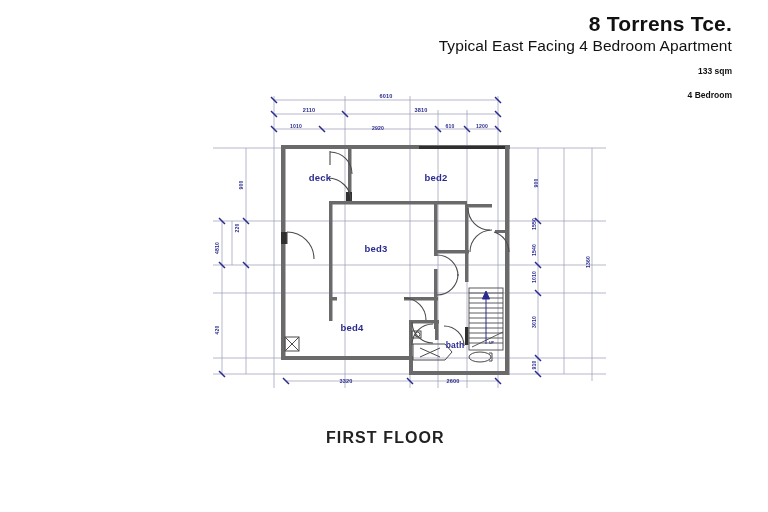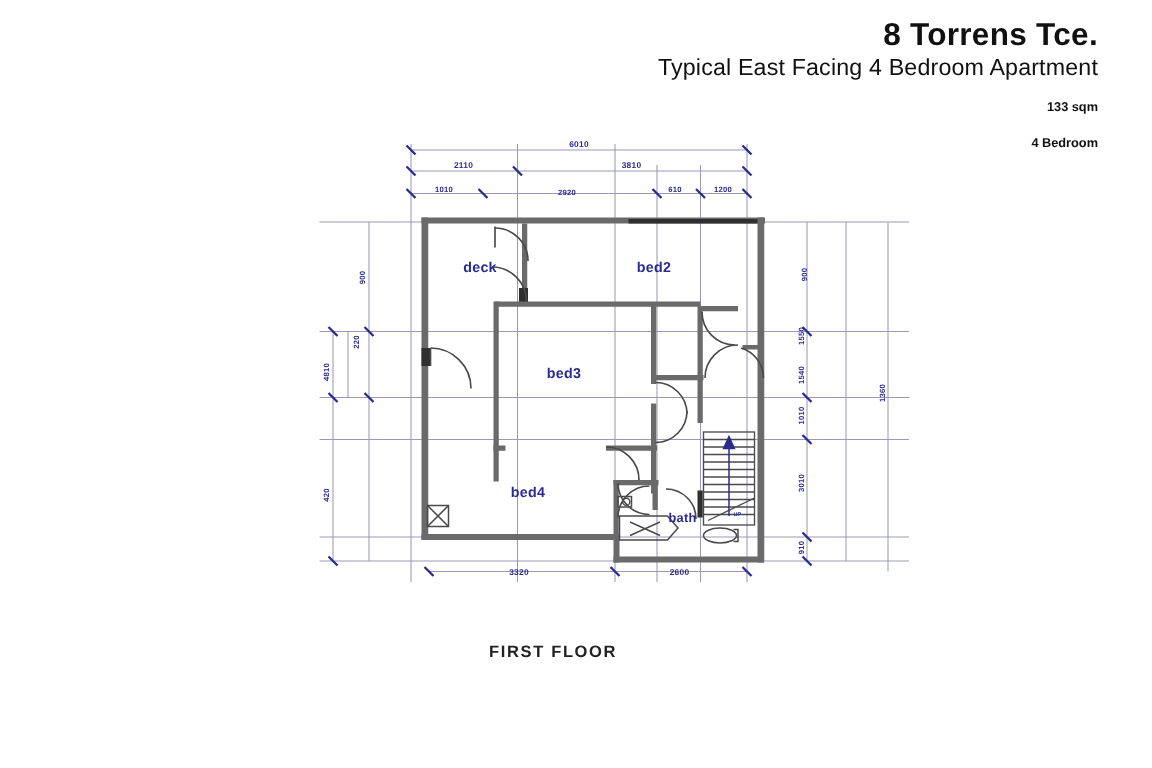--- a/index.html
+++ b/index.html
@@ -18,21 +18,21 @@
   }
   #title-sub{
     font-size:15.5px;font-weight:normal;color:#111;letter-spacing:.1px;
     line-height:1.15;margin-top:1px;white-space:nowrap;
   }
   .meta{font-size:8.5px;font-weight:bold;color:#111;line-height:1.35;margin-top:12px;}
 
   
   #caption{
     position:absolute;left:326px;top:429px;
-    font-size:11px;font-weight:bold;letter-spacing:1.1px;color:#222;
+    font-size:16px;font-weight:bold;letter-spacing:1.1px;color:#222;
   }
 
   
   #plan{position:absolute;left:0;top:0;width:768px;height:512px;}
   #plan svg{display:block;}
 
   .dimtext{
     fill:#2b2b8f;font-family:"Liberation Sans", sans-serif;
     font-size:5.6px;font-weight:bold;letter-spacing:.15px;
   }

